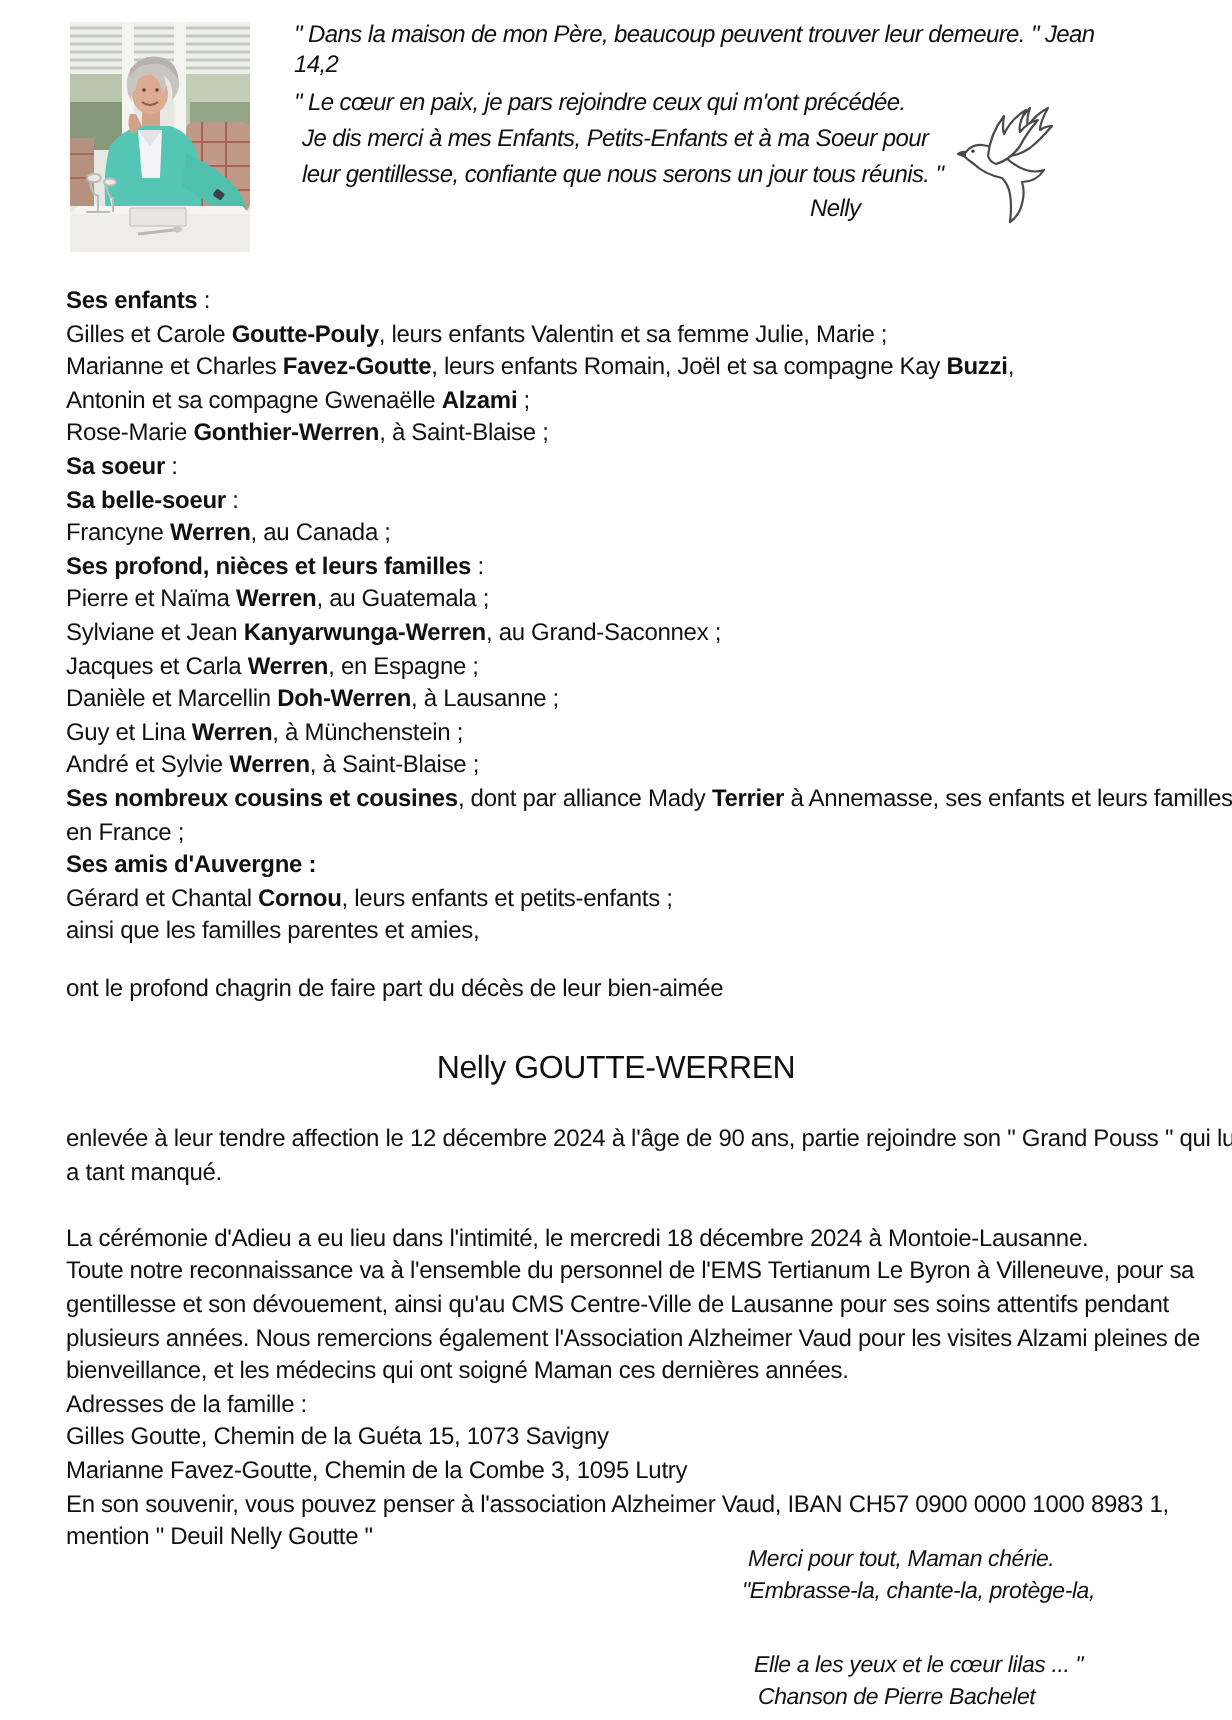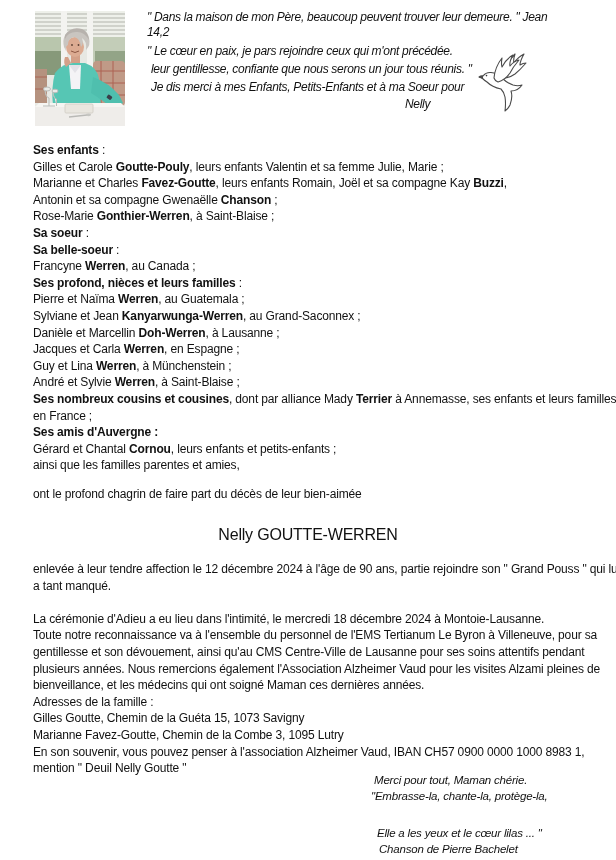--- a/index.html
+++ b/index.html
@@ -139,22 +139,22 @@
       <ellipse cx="53.5" cy="103.8" rx="2.6" ry="1.4" fill="#c6c6c2"></ellipse>
 
       <rect x="72" y="84" width="5" height="4" rx="1" fill="#3a3f4a" transform="rotate(35 74 86)"></rect>
     </svg>
   </div>
 
   <div class="quote1">" Dans la maison de mon Père, beaucoup peuvent trouver leur demeure. " Jean 14,2</div>
   <div class="quote2">
     <div>
         <div class="line">" Le cœur en paix, je pars rejoindre ceux qui m'ont précédée.</div>
+        <div class="line">Je dis merci à mes Enfants, Petits-Enfants et à ma Soeur pour</div>
         <div class="line">leur gentillesse, confiante que nous serons un jour tous réunis. "</div>
-        <div class="line">Je dis merci à mes Enfants, Petits-Enfants et à ma Soeur pour</div>
       </div>
     <div class="sig">Nelly</div>
   </div>
 
   <div class="dove">
     <svg width="52" height="66" viewBox="0 0 52 66">
       <g stroke="#4a4a4a" stroke-width="1.1" fill="#ffffff" stroke-linejoin="round">
 
         <path d="M27,28 Q29,16 38,7 Q36,13 37,16 Q41,10 47,7 Q43,14 43,18 Q46,16 49,16 Q43,23 38,27 Q32,31 27,31 Z"></path>
 
@@ -165,30 +165,30 @@
         <path d="M6,29 L2.5,30.2 L6,31.4" fill="#4a4a4a"></path>
       </g>
       <circle cx="9.5" cy="28.6" r="0.8" fill="#333333"></circle>
     </svg>
   </div>
 
   <div class="family">
       <div class="line"><span class="b">Ses enfants</span><span> :</span></div>
       <div class="line"><span>Gilles et Carole </span><span class="b">Goutte-Pouly</span><span>, leurs enfants Valentin et sa femme Julie, Marie ;</span></div>
       <div class="line"><span>Marianne et Charles </span><span class="b">Favez-Goutte</span><span>, leurs enfants Romain, Joël et sa compagne Kay </span><span class="b">Buzzi</span><span>,</span></div>
-      <div class="line"><span>Antonin et sa compagne Gwenaëlle </span><span class="b">Chanson</span><span> ;</span></div>
+      <div class="line"><span>Antonin et sa compagne Gwenaëlle </span><span class="b">Alzami</span><span> ;</span></div>
       <div class="line"><span>Rose-Marie </span><span class="b">Gonthier-Werren</span><span>, à Saint-Blaise ;</span></div>
       <div class="line"><span class="b">Sa soeur</span><span> :</span></div>
       <div class="line"><span class="b">Sa belle-soeur</span><span> :</span></div>
       <div class="line"><span>Francyne </span><span class="b">Werren</span><span>, au Canada ;</span></div>
       <div class="line"><span class="b">Ses profond, nièces et leurs familles</span><span> :</span></div>
       <div class="line"><span>Pierre et Naïma </span><span class="b">Werren</span><span>, au Guatemala ;</span></div>
       <div class="line"><span>Sylviane et Jean </span><span class="b">Kanyarwunga-Werren</span><span>, au Grand-Saconnex ;</span></div>
+      <div class="line"><span>Jacques et Carla </span><span class="b">Werren</span><span>, en Espagne ;</span></div>
       <div class="line"><span>Danièle et Marcellin </span><span class="b">Doh-Werren</span><span>, à Lausanne ;</span></div>
-      <div class="line"><span>Jacques et Carla </span><span class="b">Werren</span><span>, en Espagne ;</span></div>
       <div class="line"><span>Guy et Lina </span><span class="b">Werren</span><span>, à Münchenstein ;</span></div>
       <div class="line"><span>André et Sylvie </span><span class="b">Werren</span><span>, à Saint-Blaise ;</span></div>
       <div class="line"><span class="b">Ses nombreux cousins et cousines</span><span>, dont par alliance Mady </span><span class="b">Terrier</span><span> à Annemasse, ses enfants et leurs familles</span></div>
       <div class="line"><span>en France ;</span></div>
       <div class="line"><span class="b">Ses amis d'Auvergne :</span></div>
       <div class="line"><span>Gérard et Chantal </span><span class="b">Cornou</span><span>, leurs enfants et petits-enfants ;</span></div>
       <div class="line"><span>ainsi que les familles parentes et amies,</span></div>
     </div>
 
   <div class="announce">ont le profond chagrin de faire part du décès de leur bien-aimée</div>

